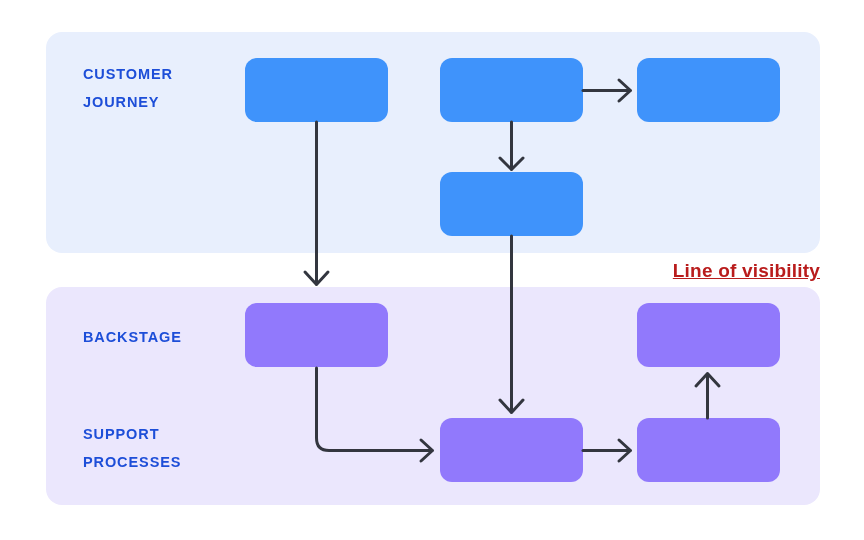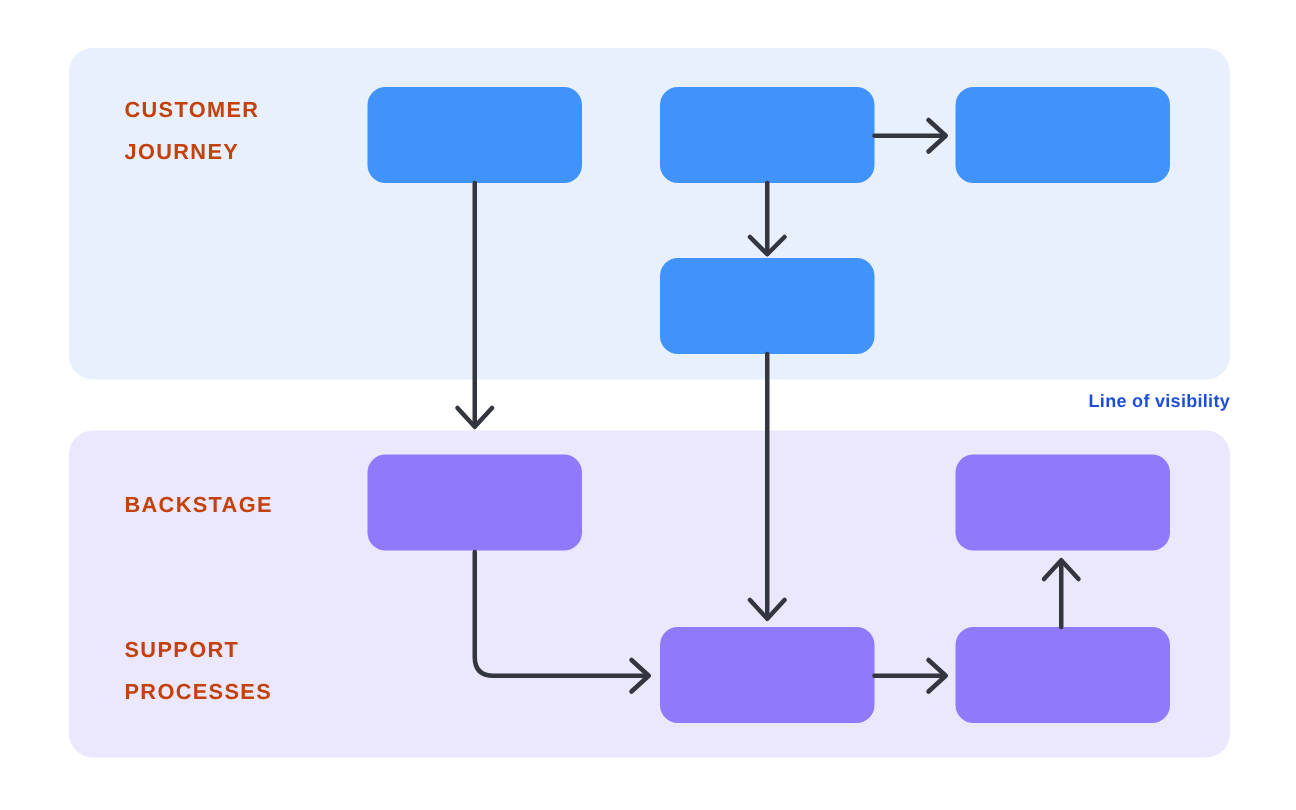--- a/index.html
+++ b/index.html
@@ -12,37 +12,38 @@
 
   .panel{position:absolute;border-radius:16px;}
   .panel.frontstage-zone{background:#e8effd;left:46px;top:32px;width:774px;height:221px;}
   .panel.backstage-zone{background:#ebe7fd;left:46px;top:287px;width:774px;height:218px;}
 
   .row-label{
     position:absolute;
     font-size:14.5px;
     font-weight:bold;
     letter-spacing:0.9px;
-    color:#c2410c;
+    color:#1d4ed8;
     line-height:28px;
     white-space:pre-line;
     text-transform:uppercase;
   }
   .row-label.lbl-cj{left:83px;top:60px;}
   .row-label.lbl-fs{left:83px;top:190px;}
   .row-label.lbl-bs{left:83px;top:323px;}
   .row-label.lbl-sp{left:83px;top:420px;}
 
   .visibility-label{
     position:absolute;
     right:44px;top:260px;
-    font-size:12px;
+    font-size:19px;
     font-weight:bold;
-    color:#1d4ed8;
+    color:#b91c1c;
     letter-spacing:0.2px;
+    text-decoration:underline;
   }
 
   .node{
     position:absolute;
     width:143px;height:64px;
     border-radius:12px;
   }
   .node.blue{background:#3f93fb;}
   .node.purple{background:#9179fc;}
 

